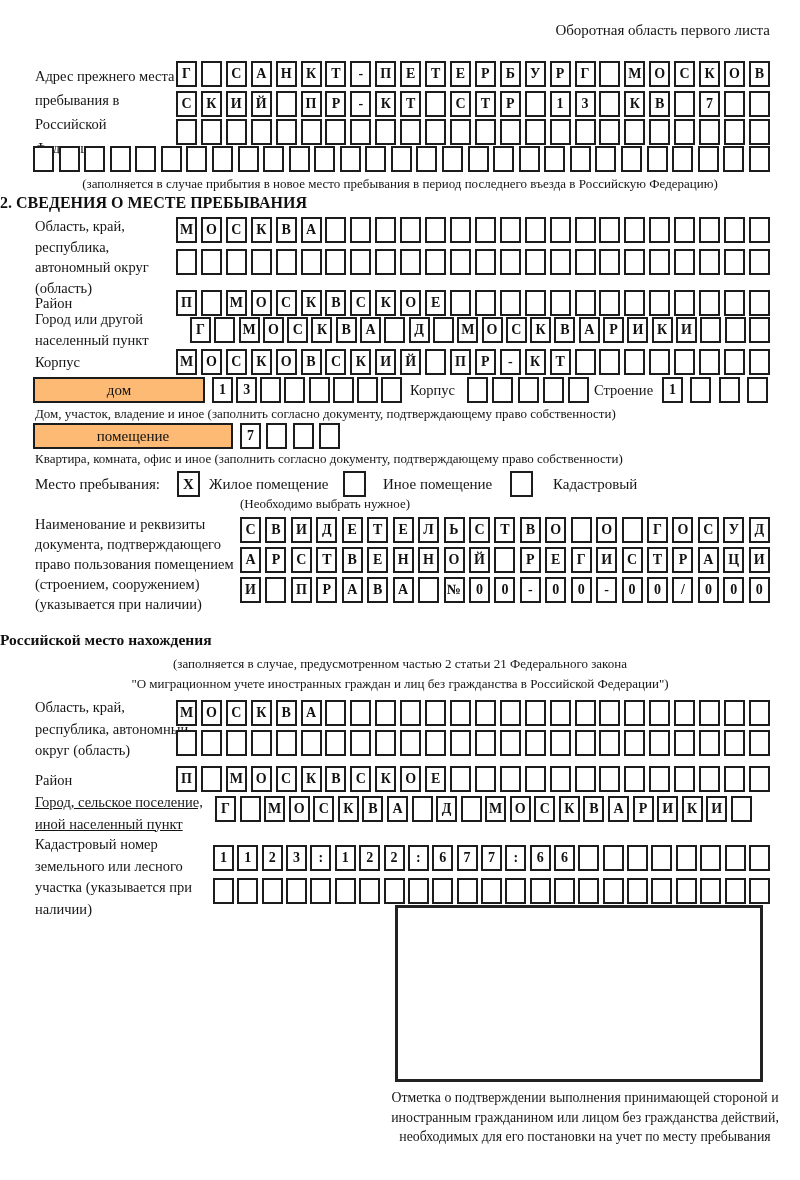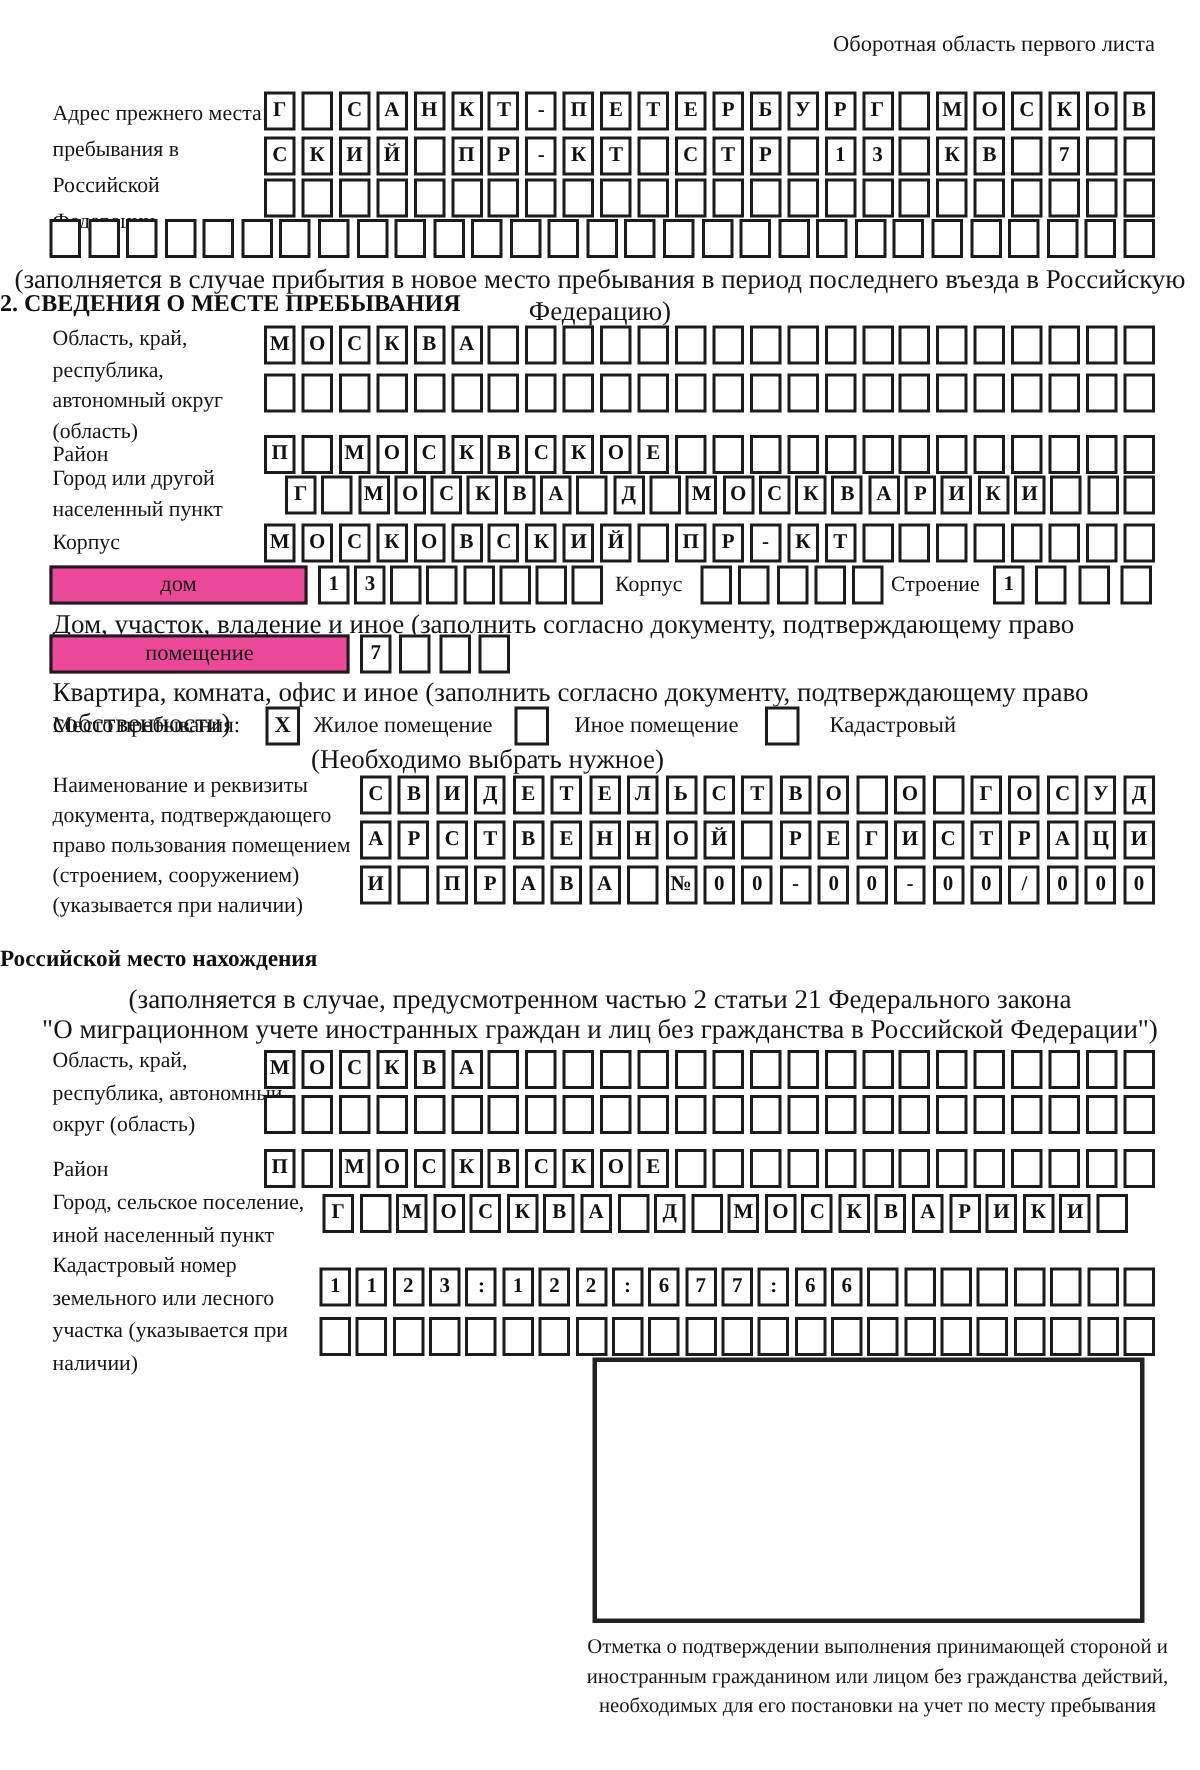--- a/index.html
+++ b/index.html
@@ -3,32 +3,32 @@
 <meta charset="utf-8">
 <style>
   html,body{margin:0;padding:0;}
   body{
     width:800px;height:1180px;background:#ffffff;color:#111;
     font-family:"Liberation Serif","DejaVu Serif",serif;
     position:relative;overflow:hidden;
   }
   .abs{position:absolute;}
   .lbl{font-size:14.5px;line-height:20.5px;color:#151515;}
-  .cap{font-size:18px;color:#151515;}
+  .cap{font-size:13px;color:#151515;}
   .title{font-size:16px;font-weight:bold;text-align:left;width:800px;left:0;color:#101010;}
   .cells{display:flex;justify-content:space-between;}
   .cell{
     width:21px;height:26px;box-sizing:border-box;border:2px solid #1c1c1c;
     display:flex;align-items:center;justify-content:center;
     font-size:14px;font-weight:bold;background:#fff;flex:0 0 auto;
   }
   .wbox{
     box-sizing:border-box;border:2px solid #1c1c1c;height:26px;
     display:flex;align-items:center;justify-content:center;
-    font-size:15px;background:#ec4899;
+    font-size:15px;background:#fdba74;
   }
   .chk{
     width:23px;height:26px;box-sizing:border-box;border:2px solid #1c1c1c;
     display:flex;align-items:center;justify-content:center;
     font-size:15px;font-weight:bold;background:#fff;
   }
   .stamp{box-sizing:border-box;border:3px solid #222;background:#fff;}
   .ctr{text-align:center;}
 </style>
 </head>
@@ -484,21 +484,21 @@
     <div class="cell"></div>
     <div class="cell"></div>
     <div class="cell"></div>
     <div class="cell"></div>
     <div class="cell"></div>
     <div class="cell"></div>
     <div class="cell"></div>
     <div class="cell"></div>
   </div>
 
-<div class="abs lbl" style="left:35px;top:792px;width:180px;line-height:21.5px;">Город, сельское поселение, иной населенный пункт</div>
+<div class="abs lbl" style="left:35px;top:792px;width:180px;line-height:21.5px;text-decoration:underline;">Город, сельское поселение, иной населенный пункт</div>
 <div class="abs cells" style="left:215px;top:796px;width:537px;">
     <div class="cell">Г</div>
     <div class="cell"></div>
     <div class="cell">М</div>
     <div class="cell">О</div>
     <div class="cell">С</div>
     <div class="cell">К</div>
     <div class="cell">В</div>
     <div class="cell">А</div>
     <div class="cell"></div>

